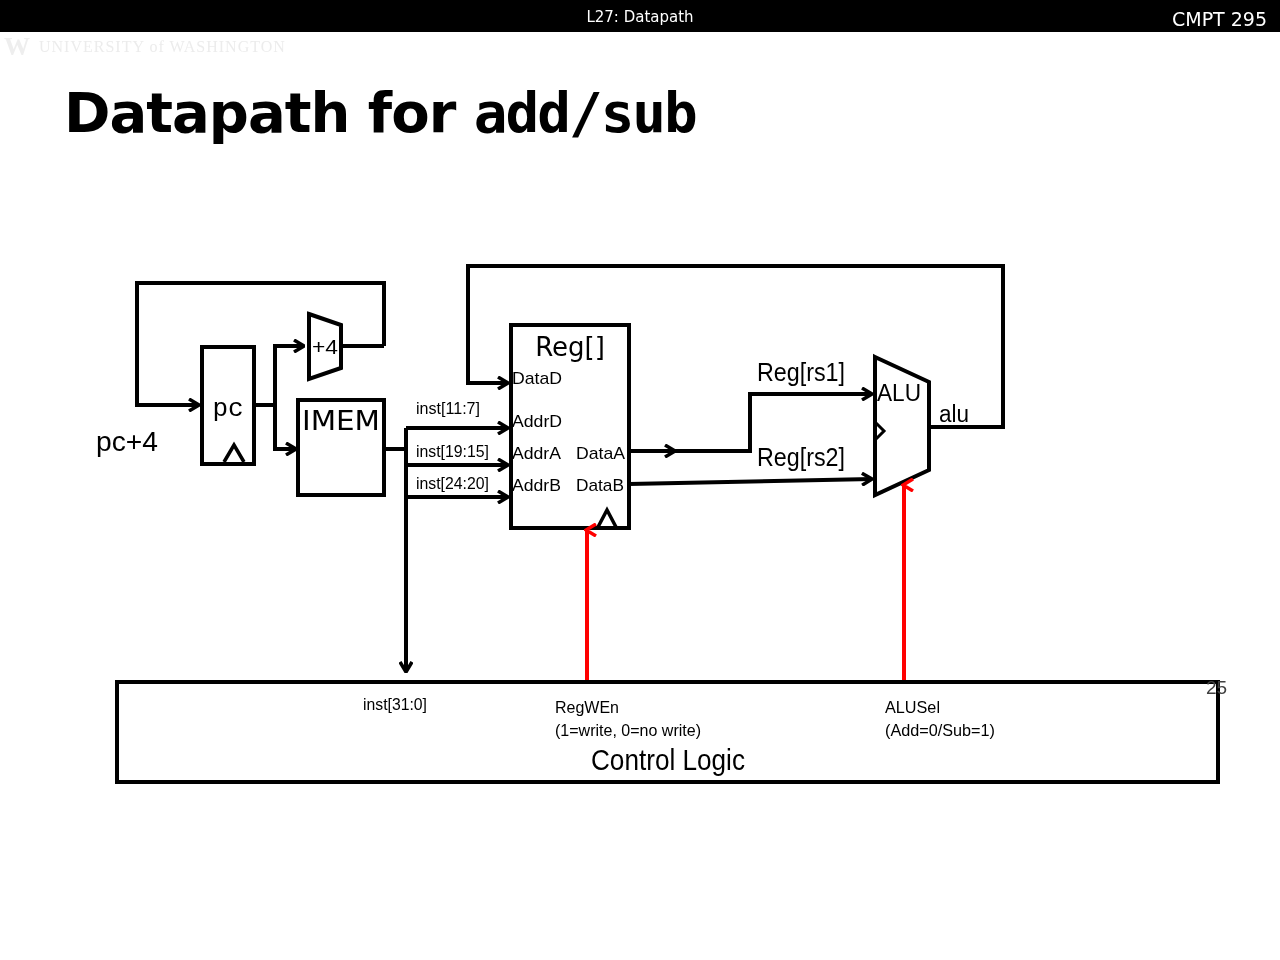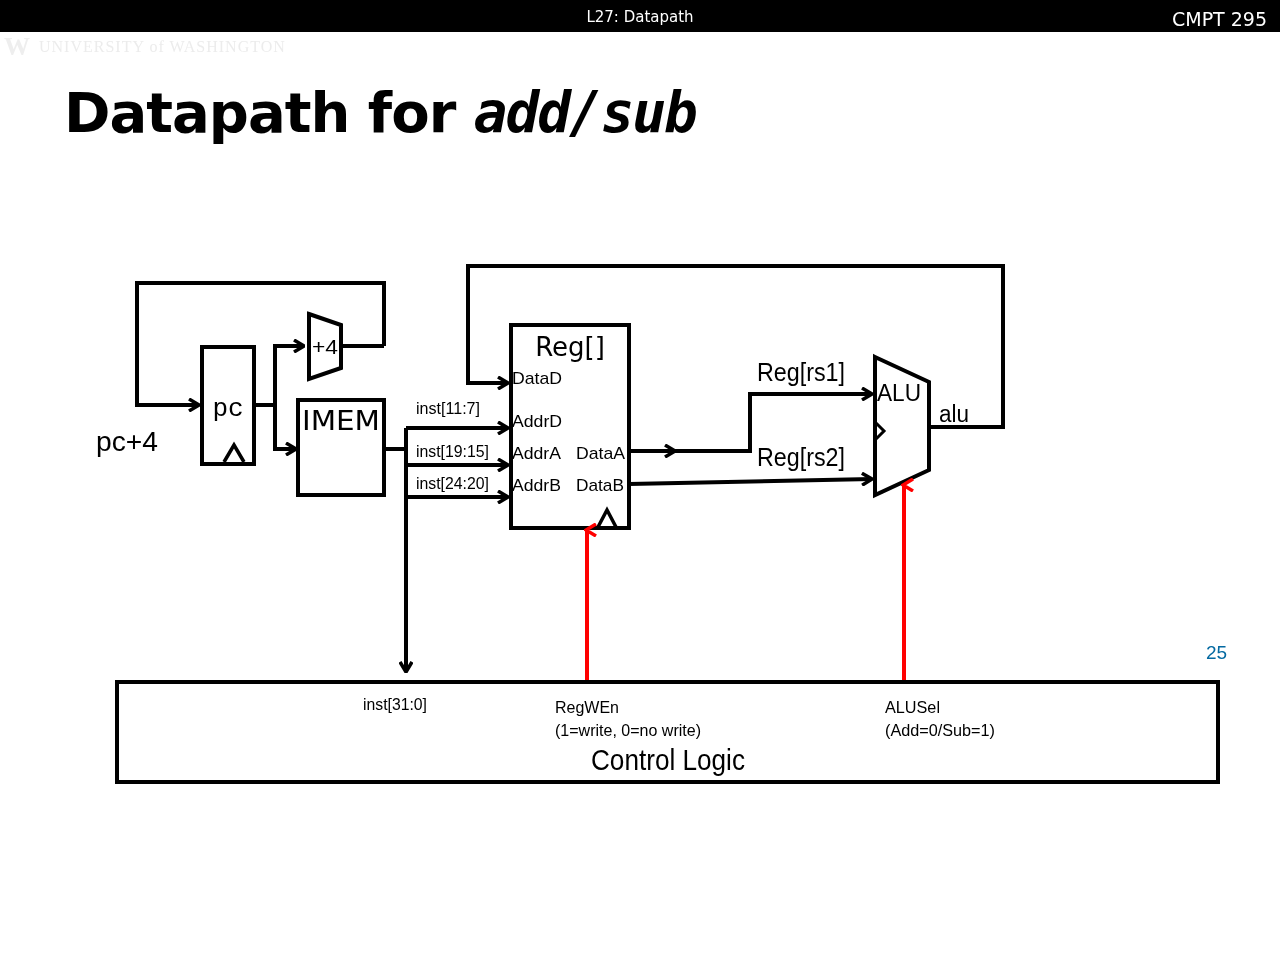--- a/index.html
+++ b/index.html
@@ -3,24 +3,24 @@
   <meta charset="utf-8">
   <style>
     html, body { margin: 0; padding: 0; }
     body { width: 1280px; height: 960px; background: #ffffff; position: relative; overflow: hidden; font-family: "Liberation Sans", sans-serif; }
     .topbar { position: absolute; left: 0; top: 0; width: 1280px; height: 32px; background: #000000; color: #ffffff; }
     .topbar .center-title { position: absolute; left: 0; width: 1280px; top: 8px; text-align: center; font-size: 15px; font-family: "DejaVu Sans", sans-serif; }
     .topbar .course { position: absolute; right: 13px; top: 8px; font-size: 19px; font-family: "DejaVu Sans", sans-serif; }
     .uw-logo { position: absolute; left: 4px; top: 36px; height: 22px; display: flex; align-items: center; color: #ececec; font-family: "Liberation Serif", serif; font-size: 16px; letter-spacing: 1px; }
     .uw-logo .w { font-size: 26px; font-weight: bold; margin-right: 8px; color: #eeeeee; }
     .slide-title { position: absolute; left: 64px; top: 80px; font-size: 56px; font-weight: bold; font-family: "DejaVu Sans", sans-serif; color: #000; letter-spacing: -1px; }
-    .slide-title .mono { font-family: "DejaVu Sans Mono", monospace; font-weight: bold; letter-spacing: -2px; font-style: italic; }
+    .slide-title .mono { font-family: "DejaVu Sans Mono", monospace; font-weight: bold; letter-spacing: -2px; }
     svg.diagram { position: absolute; left: 0; top: 0; }
     .lbl { font-family: "Liberation Sans", sans-serif; fill: #000; }
-    .page-num { position: absolute; left: 1206px; top: 642px; font-size: 19px; color: #0369a1; font-family: "Liberation Sans", sans-serif; }
+    .page-num { position: absolute; left: 1206px; top: 677px; font-size: 19px; color: #404040; font-family: "Liberation Sans", sans-serif; }
   </style>
 </head>
 <body>
 
 <div class="topbar">
   <div class="center-title">L27: Datapath</div>
   <div class="course">CMPT 295</div>
 </div>
 
 <div class="uw-logo">

